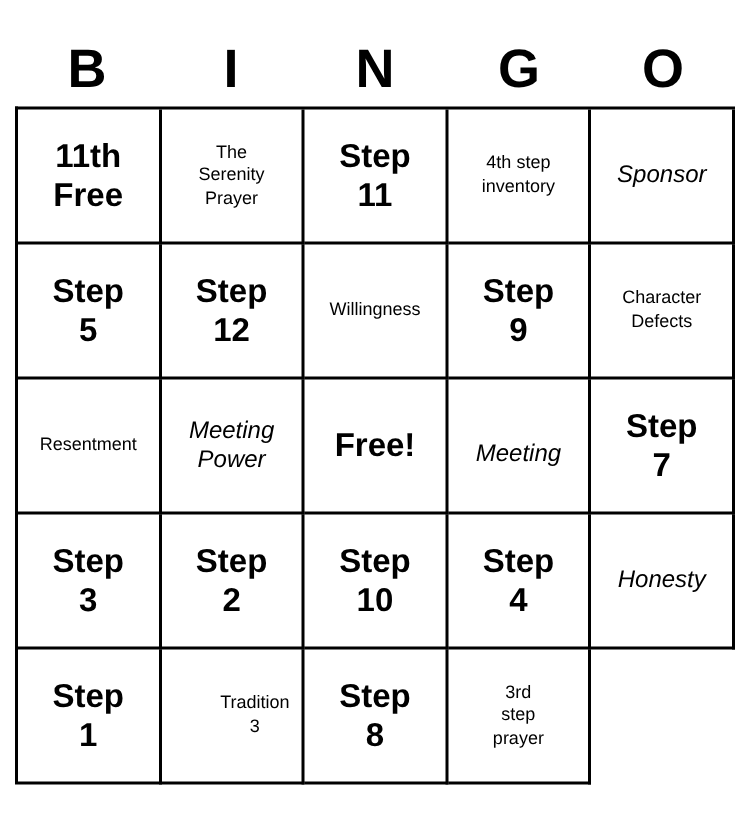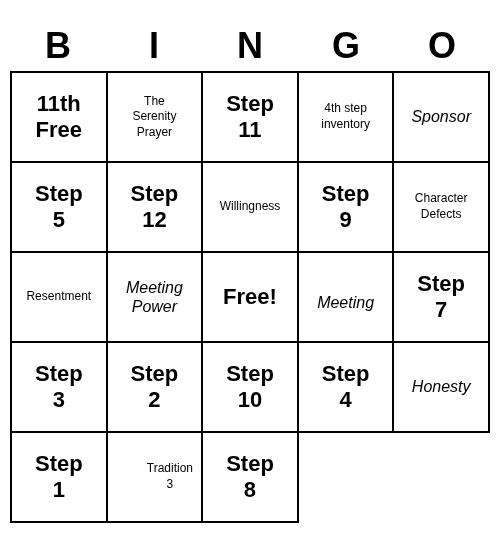--- a/index.html
+++ b/index.html
@@ -169,14 +169,19 @@
 1</span>
       </div>
       <div class="bingo-cell">
         <span class="small-text" style="white-space: pre-line; margin-left: 31px;">Tradition
 3</span>
       </div>
       <div class="bingo-cell">
         <span class="large-text" style="white-space: pre-line;">Step
 8</span>
       </div>
+      <div class="bingo-cell">
+        <span class="small-text" style="white-space: pre-line;">3rd
+step
+prayer</span>
+      </div>
     </div>
 </div>
 
 </body></html>

